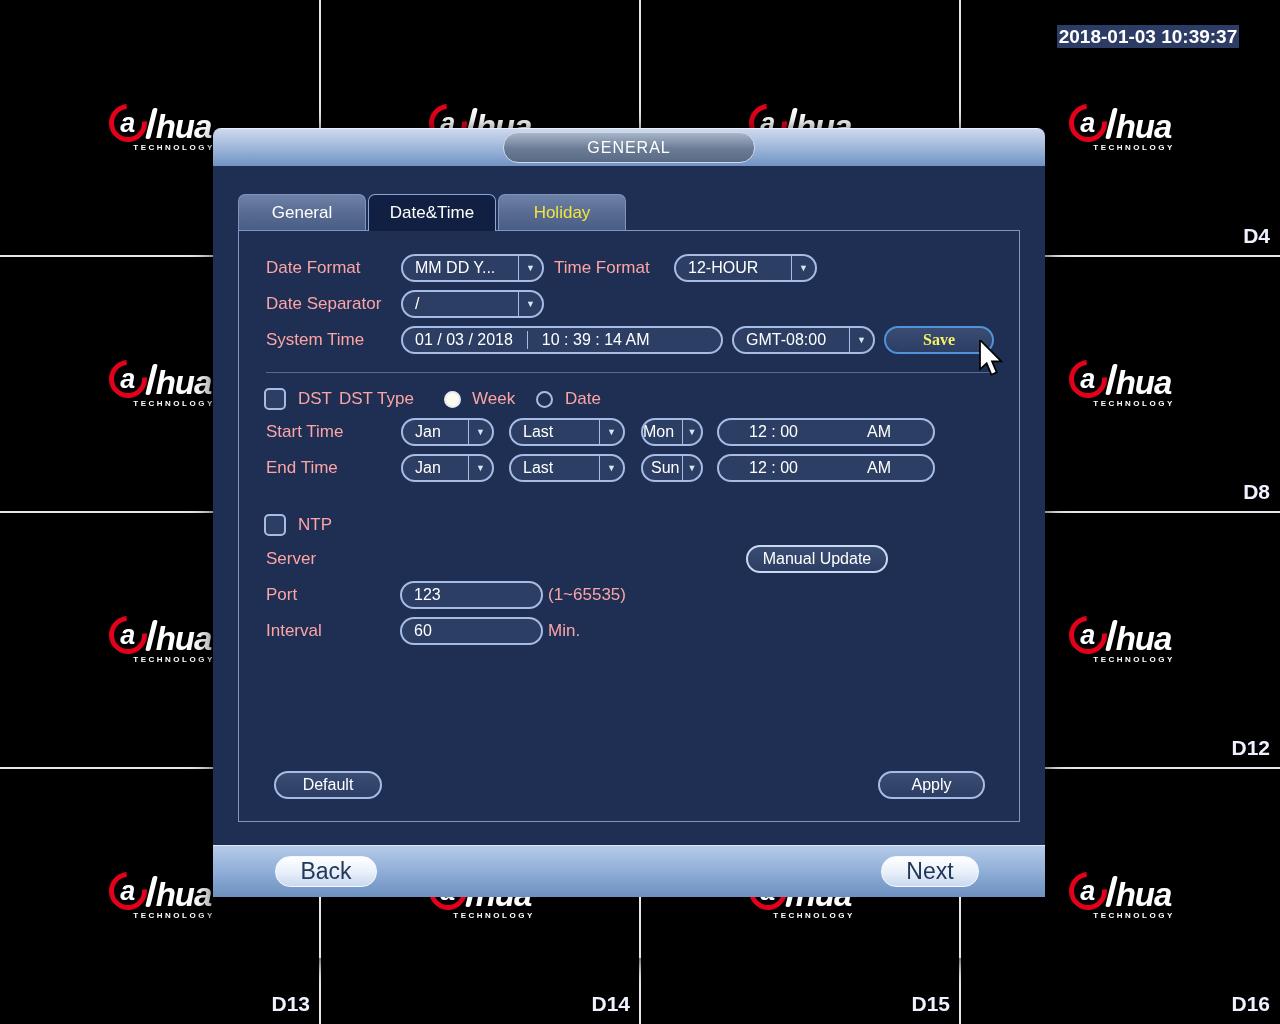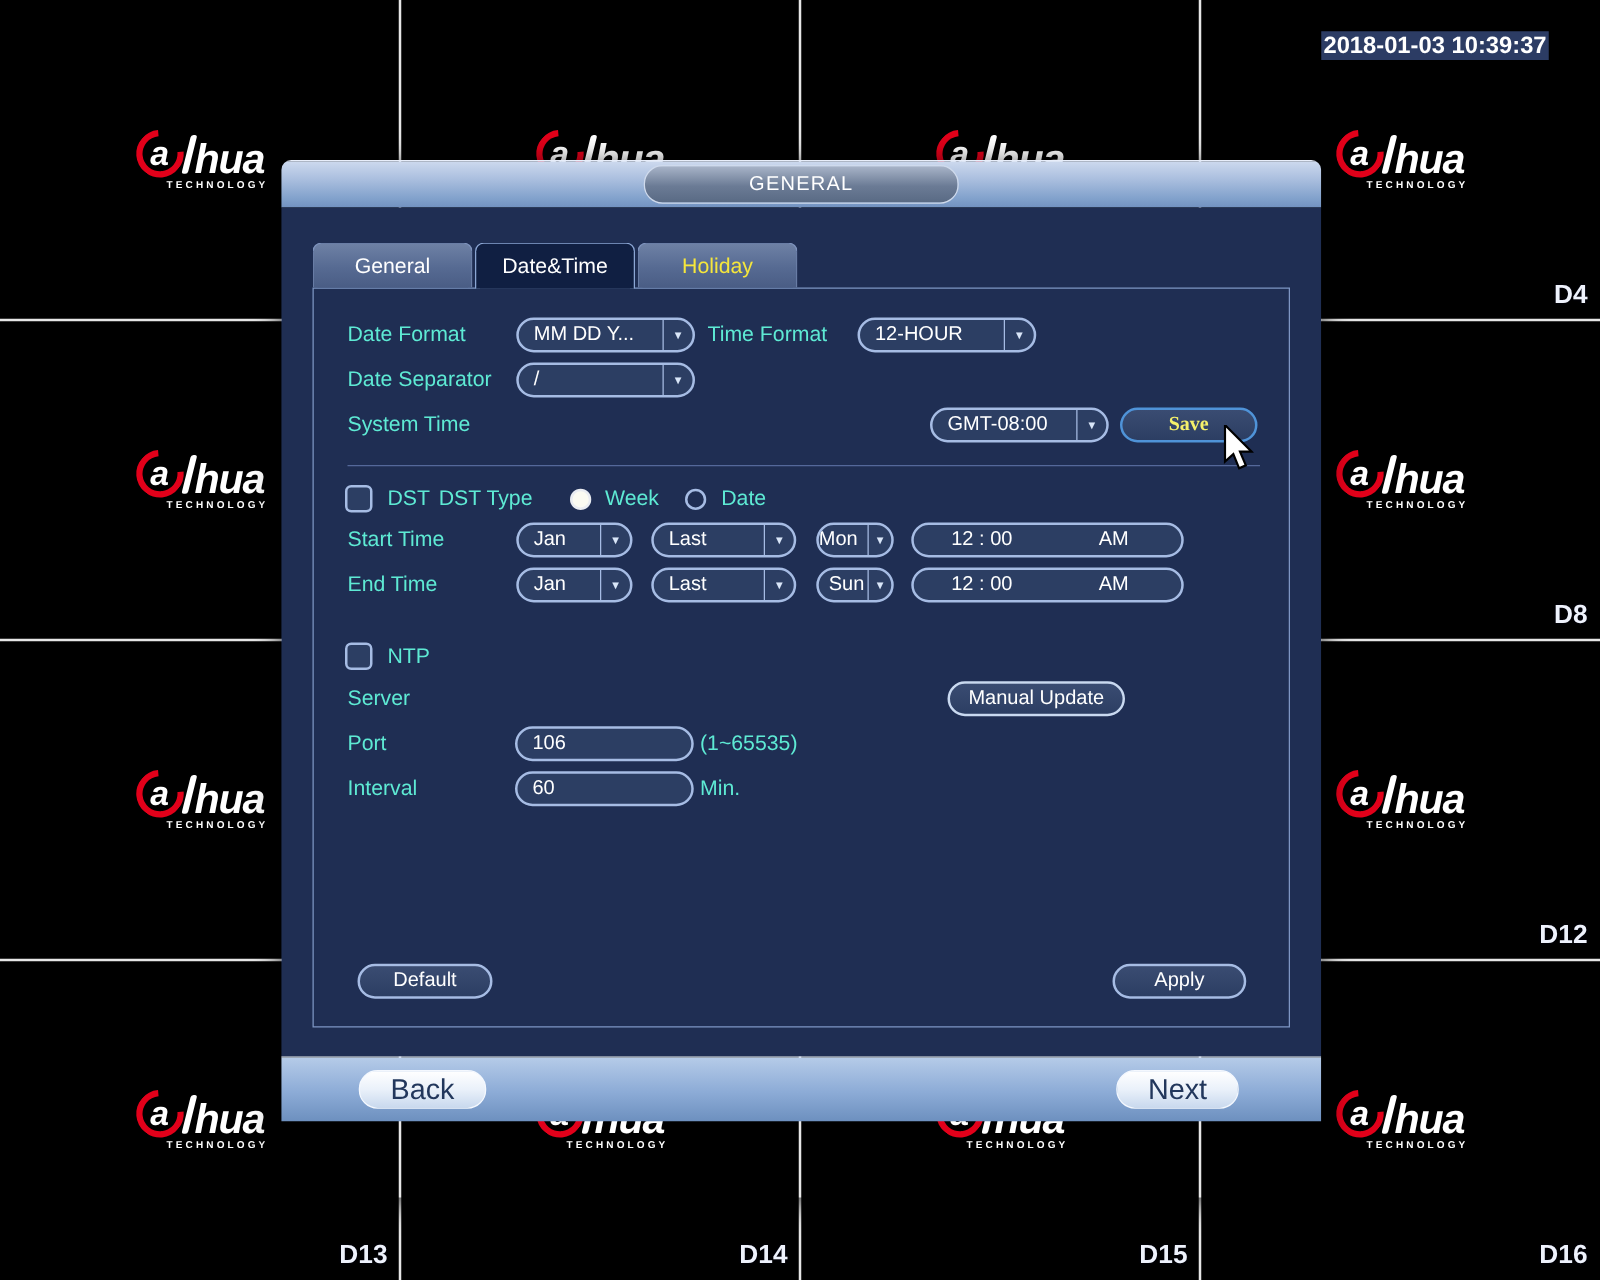--- a/index.html
+++ b/index.html
@@ -27,21 +27,21 @@
   .ring b{font-style:italic;font-weight:bold;font-size:27px;line-height:1;position:relative;}
   .stroke{width:5px;height:31px;background:#fff;transform:skewX(-14deg);
           margin:0 2px 3px 2px;border-radius:2px;}
   .rest{font-size:33px;font-weight:bold;font-style:italic;letter-spacing:-1px;line-height:0.95;}
   .logo-sub{color:#fff;font-size:8px;font-weight:bold;letter-spacing:2.5px;margin-top:1px;padding-left:28px;}
   
   #timestamp{position:absolute;left:1057px;top:25px;width:182px;height:23px;z-index:5;
              background:#2c3c64;color:#fff;font-size:19px;font-weight:bold;
              display:flex;align-items:center;justify-content:center;white-space:nowrap;}
   
-  #dialog{position:absolute;left:225px;top:128px;width:832px;height:830px;z-index:10;
+  #dialog{position:absolute;left:213px;top:128px;width:832px;height:830px;z-index:10;
           border-radius:8px 8px 5px 5px;overflow:hidden;box-shadow:0 4px 22px rgba(0,0,0,.75);}
   .dlg-header{height:38px;background:linear-gradient(180deg,#cdd9ee 0%,#a9bede 40%,#82a2cc 80%,#7292c1 100%);
               border-top:1px solid #e8eefa;box-sizing:border-box;
               display:flex;align-items:center;justify-content:center;}
   .dlg-title-pill{width:250px;height:29px;border-radius:15px;
               background:linear-gradient(180deg,#a8b4c8 0%,#6b7b95 55%,#596a84 100%);
               border:1px solid #cfdaec;color:#fff;font-size:16px;letter-spacing:1px;
               display:flex;align-items:center;justify-content:center;}
   .dlg-body{position:relative;height:679px;background:#1f2e53;}
   .dlg-footer{height:52px;background:linear-gradient(180deg,#b5cbe8 0%,#8cabd6 55%,#6d90bf 100%);
@@ -55,21 +55,21 @@
   .tabs{position:absolute;left:25px;top:28px;display:flex;z-index:3;}
   .tab{width:128px;height:36px;margin-right:2px;cursor:pointer;
        display:flex;align-items:center;justify-content:center;font-size:17px;color:#fff;
        background:linear-gradient(180deg,#6e81a5 0%,#566a92 55%,#4a5d85 100%);
        border:1px solid #7e93bd;border-bottom:none;border-radius:7px 7px 0 0;box-sizing:border-box;}
   .tab.active{background:#101f42;border-color:#8ba6d4;height:37px;}
   .tab.holiday{color:#f5e63c;}
   
   .panel{position:absolute;left:25px;top:64px;width:782px;height:592px;
          border:1px solid #7e96c4;box-sizing:border-box;}
-  .lbl{position:absolute;color:#5eead4;font-size:17px;height:28px;line-height:28px;white-space:nowrap;}
+  .lbl{position:absolute;color:#fca5a5;font-size:17px;height:28px;line-height:28px;white-space:nowrap;}
   .pill{position:absolute;height:28px;border:2px solid #a6bce4;border-radius:15px;
         background:#2c3e63;color:#fff;font-size:16px;display:flex;align-items:center;
         box-sizing:border-box;overflow:hidden;}
   .pill .val{padding-left:12px;white-space:nowrap;}
   .pill .arrow{margin-left:auto;align-self:stretch;width:23px;border-left:1px solid #a6bce4;
         display:flex;align-items:center;justify-content:center;color:#d9e6f8;font-size:9px;}
   .pill.btn{justify-content:center;cursor:pointer;background:linear-gradient(180deg,#3a4c72,#2c3e63);}
   .pill.btn .val{padding:0;}
   .sep{position:absolute;height:1px;background:#54689a;}
   .chk{position:absolute;width:22px;height:22px;border:2px solid #a6bce4;border-radius:5px;
@@ -338,20 +338,25 @@
         <span class="arrow">▼</span>
       </div>
 
       <div class="lbl" style="left:27px;top:59px">Date Separator</div>
       <div class="pill" style="left:162px;top:59px;width:143px">
         <span class="val">/</span>
         <span class="arrow">▼</span>
       </div>
 
       <div class="lbl" style="left:27px;top:95px">System Time</div>
+      <div class="pill" style="left:162px;top:95px;width:322px">
+        <span class="val">01 / 03 /  2018</span>
+        <span class="divline" style="margin-left:14px"></span>
+        <span class="val" style="padding-left:14px">10  :  39  :  14  AM</span>
+      </div>
       <div class="pill" style="left:493px;top:95px;width:143px">
         <span class="val">GMT-08:00</span>
         <span class="arrow">▼</span>
       </div>
       <div class="pill btn save-pill" style="left:645px;top:95px;width:110px">
         <span class="val">Save</span>
       </div>
 
       <div class="sep" style="left:27px;top:141px;width:730px"></div>
 
@@ -402,21 +407,21 @@
       <div class="chk" style="left:25px;top:283px"></div>
       <div class="lbl" style="left:59px;top:280px">NTP</div>
 
       <div class="lbl" style="left:27px;top:314px">Server</div>
       <div class="pill btn mupd" style="left:507px;top:314px;width:142px">
         <span class="val">Manual Update</span>
       </div>
 
       <div class="lbl" style="left:27px;top:350px">Port</div>
       <div class="pill" style="left:161px;top:350px;width:143px">
-        <span class="val">106</span>
+        <span class="val">123</span>
       </div>
       <div class="lbl" style="left:309px;top:350px">(1~65535)</div>
 
       <div class="lbl" style="left:27px;top:386px">Interval</div>
       <div class="pill" style="left:161px;top:386px;width:143px">
         <span class="val">60</span>
       </div>
       <div class="lbl" style="left:309px;top:386px">Min.</div>
 
       <div class="pill btn" style="left:35px;top:540px;width:108px">

